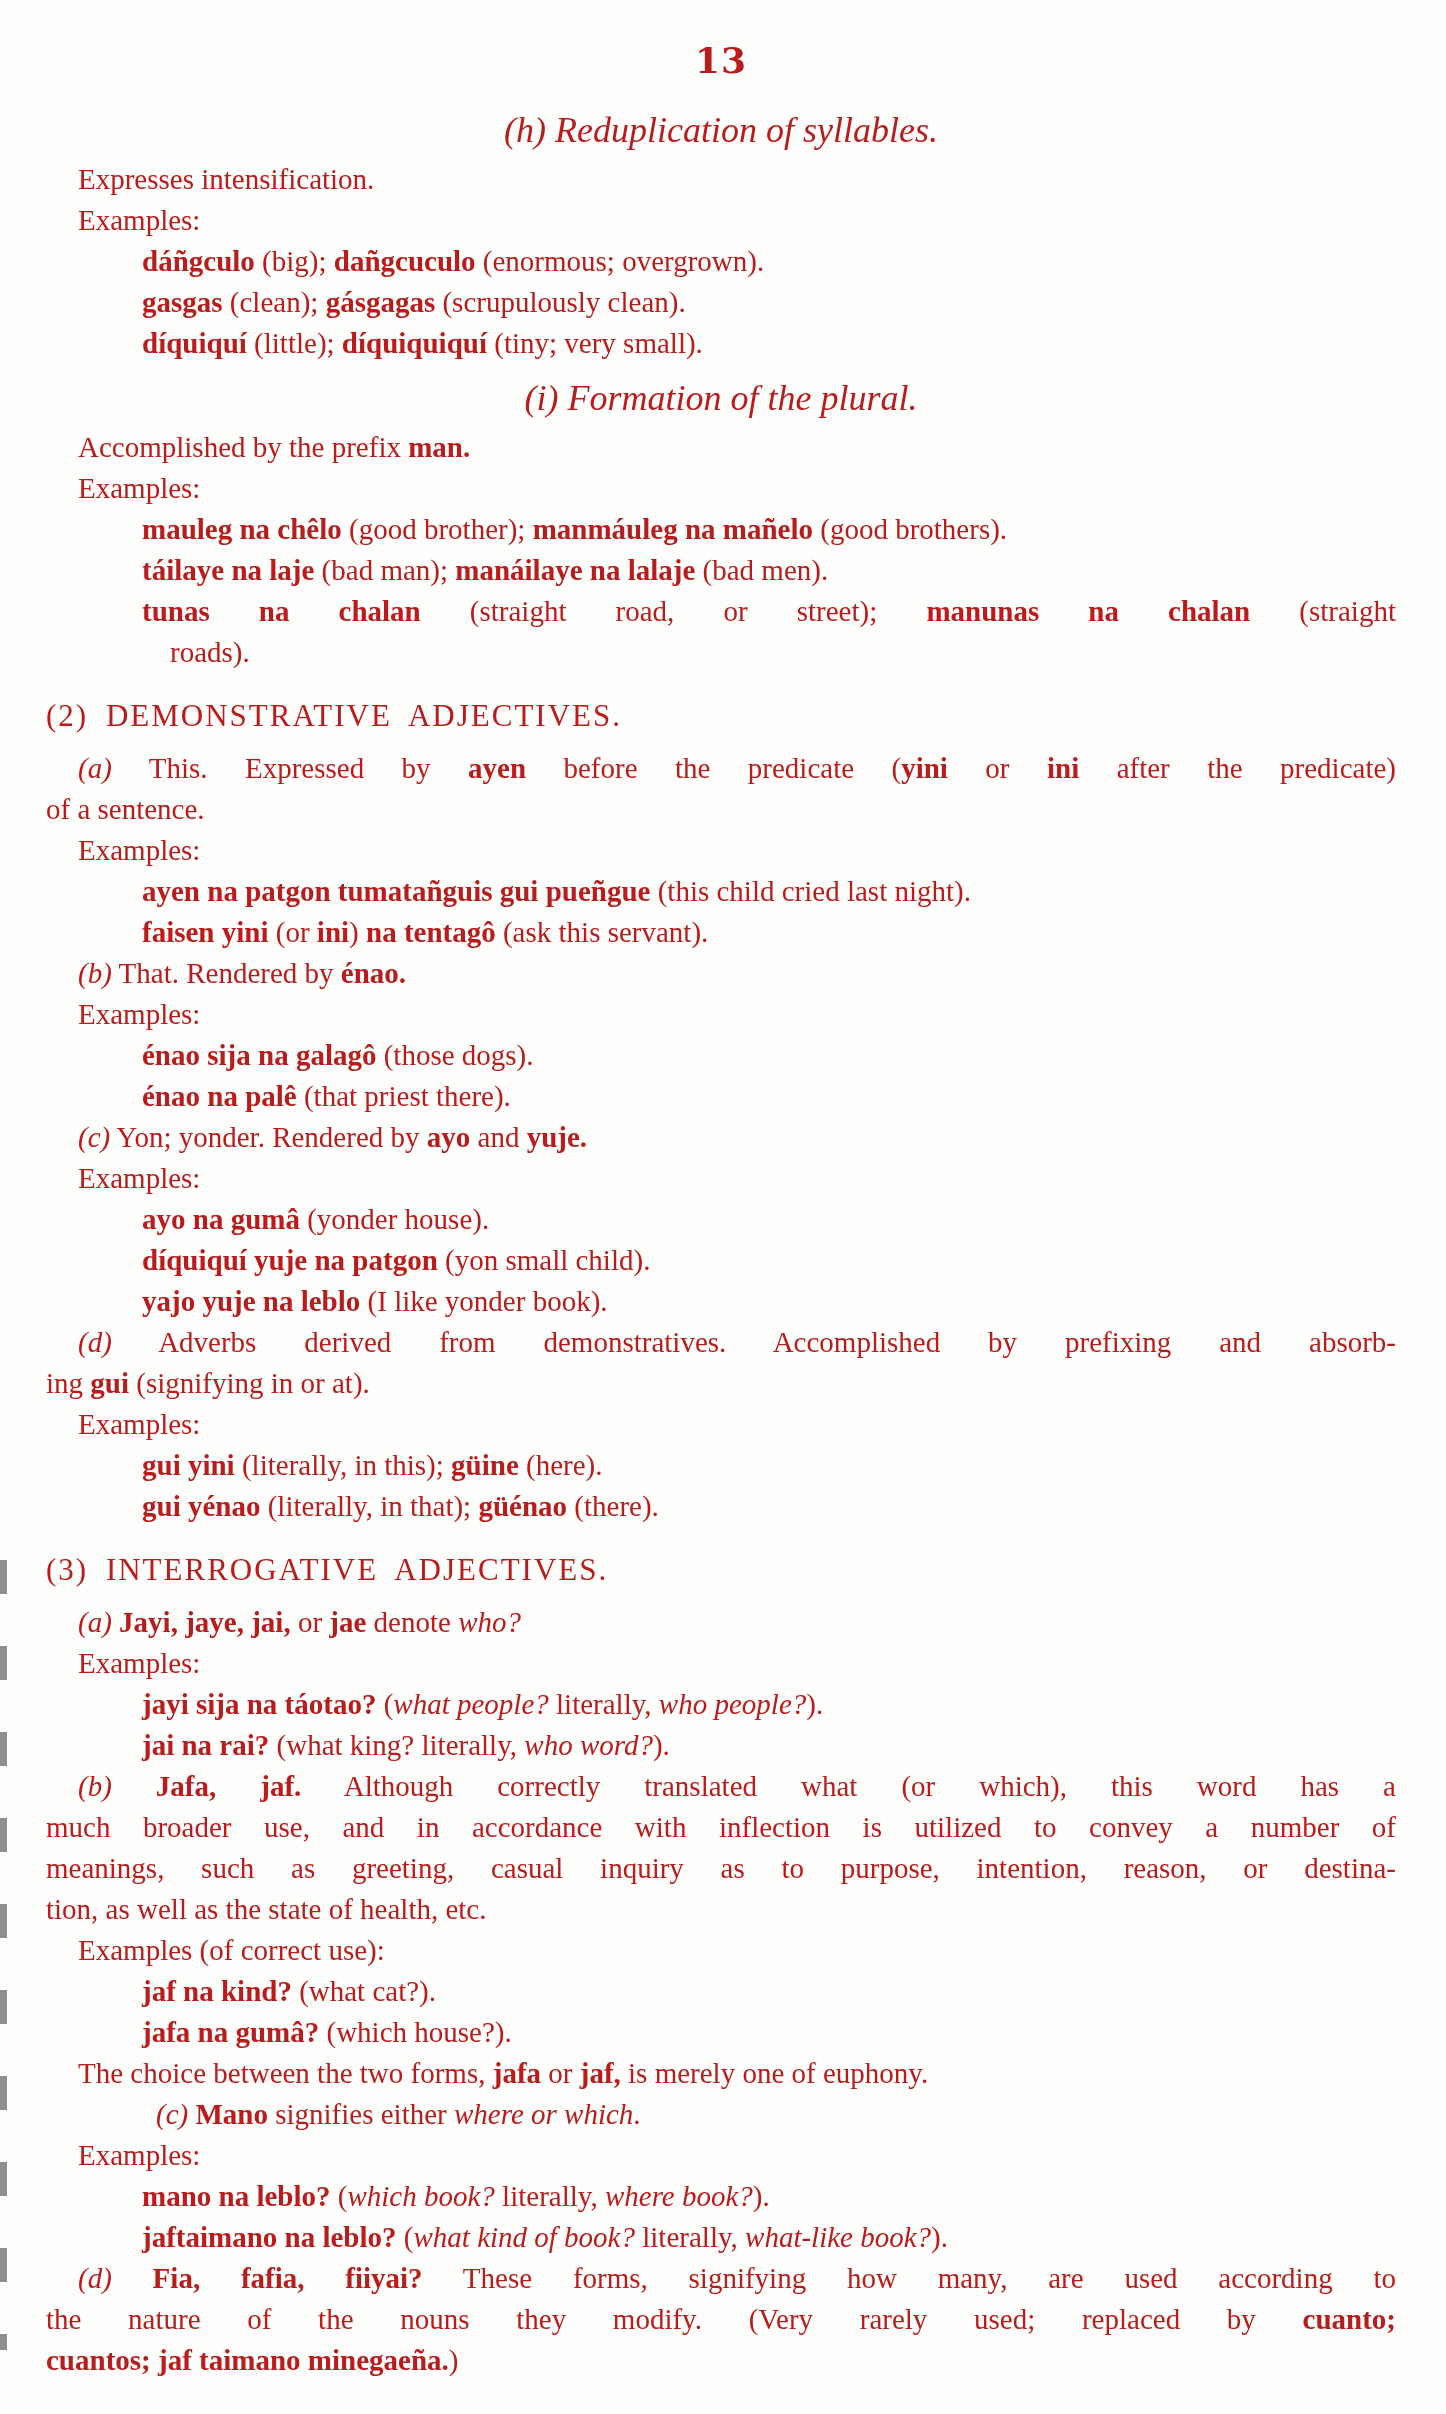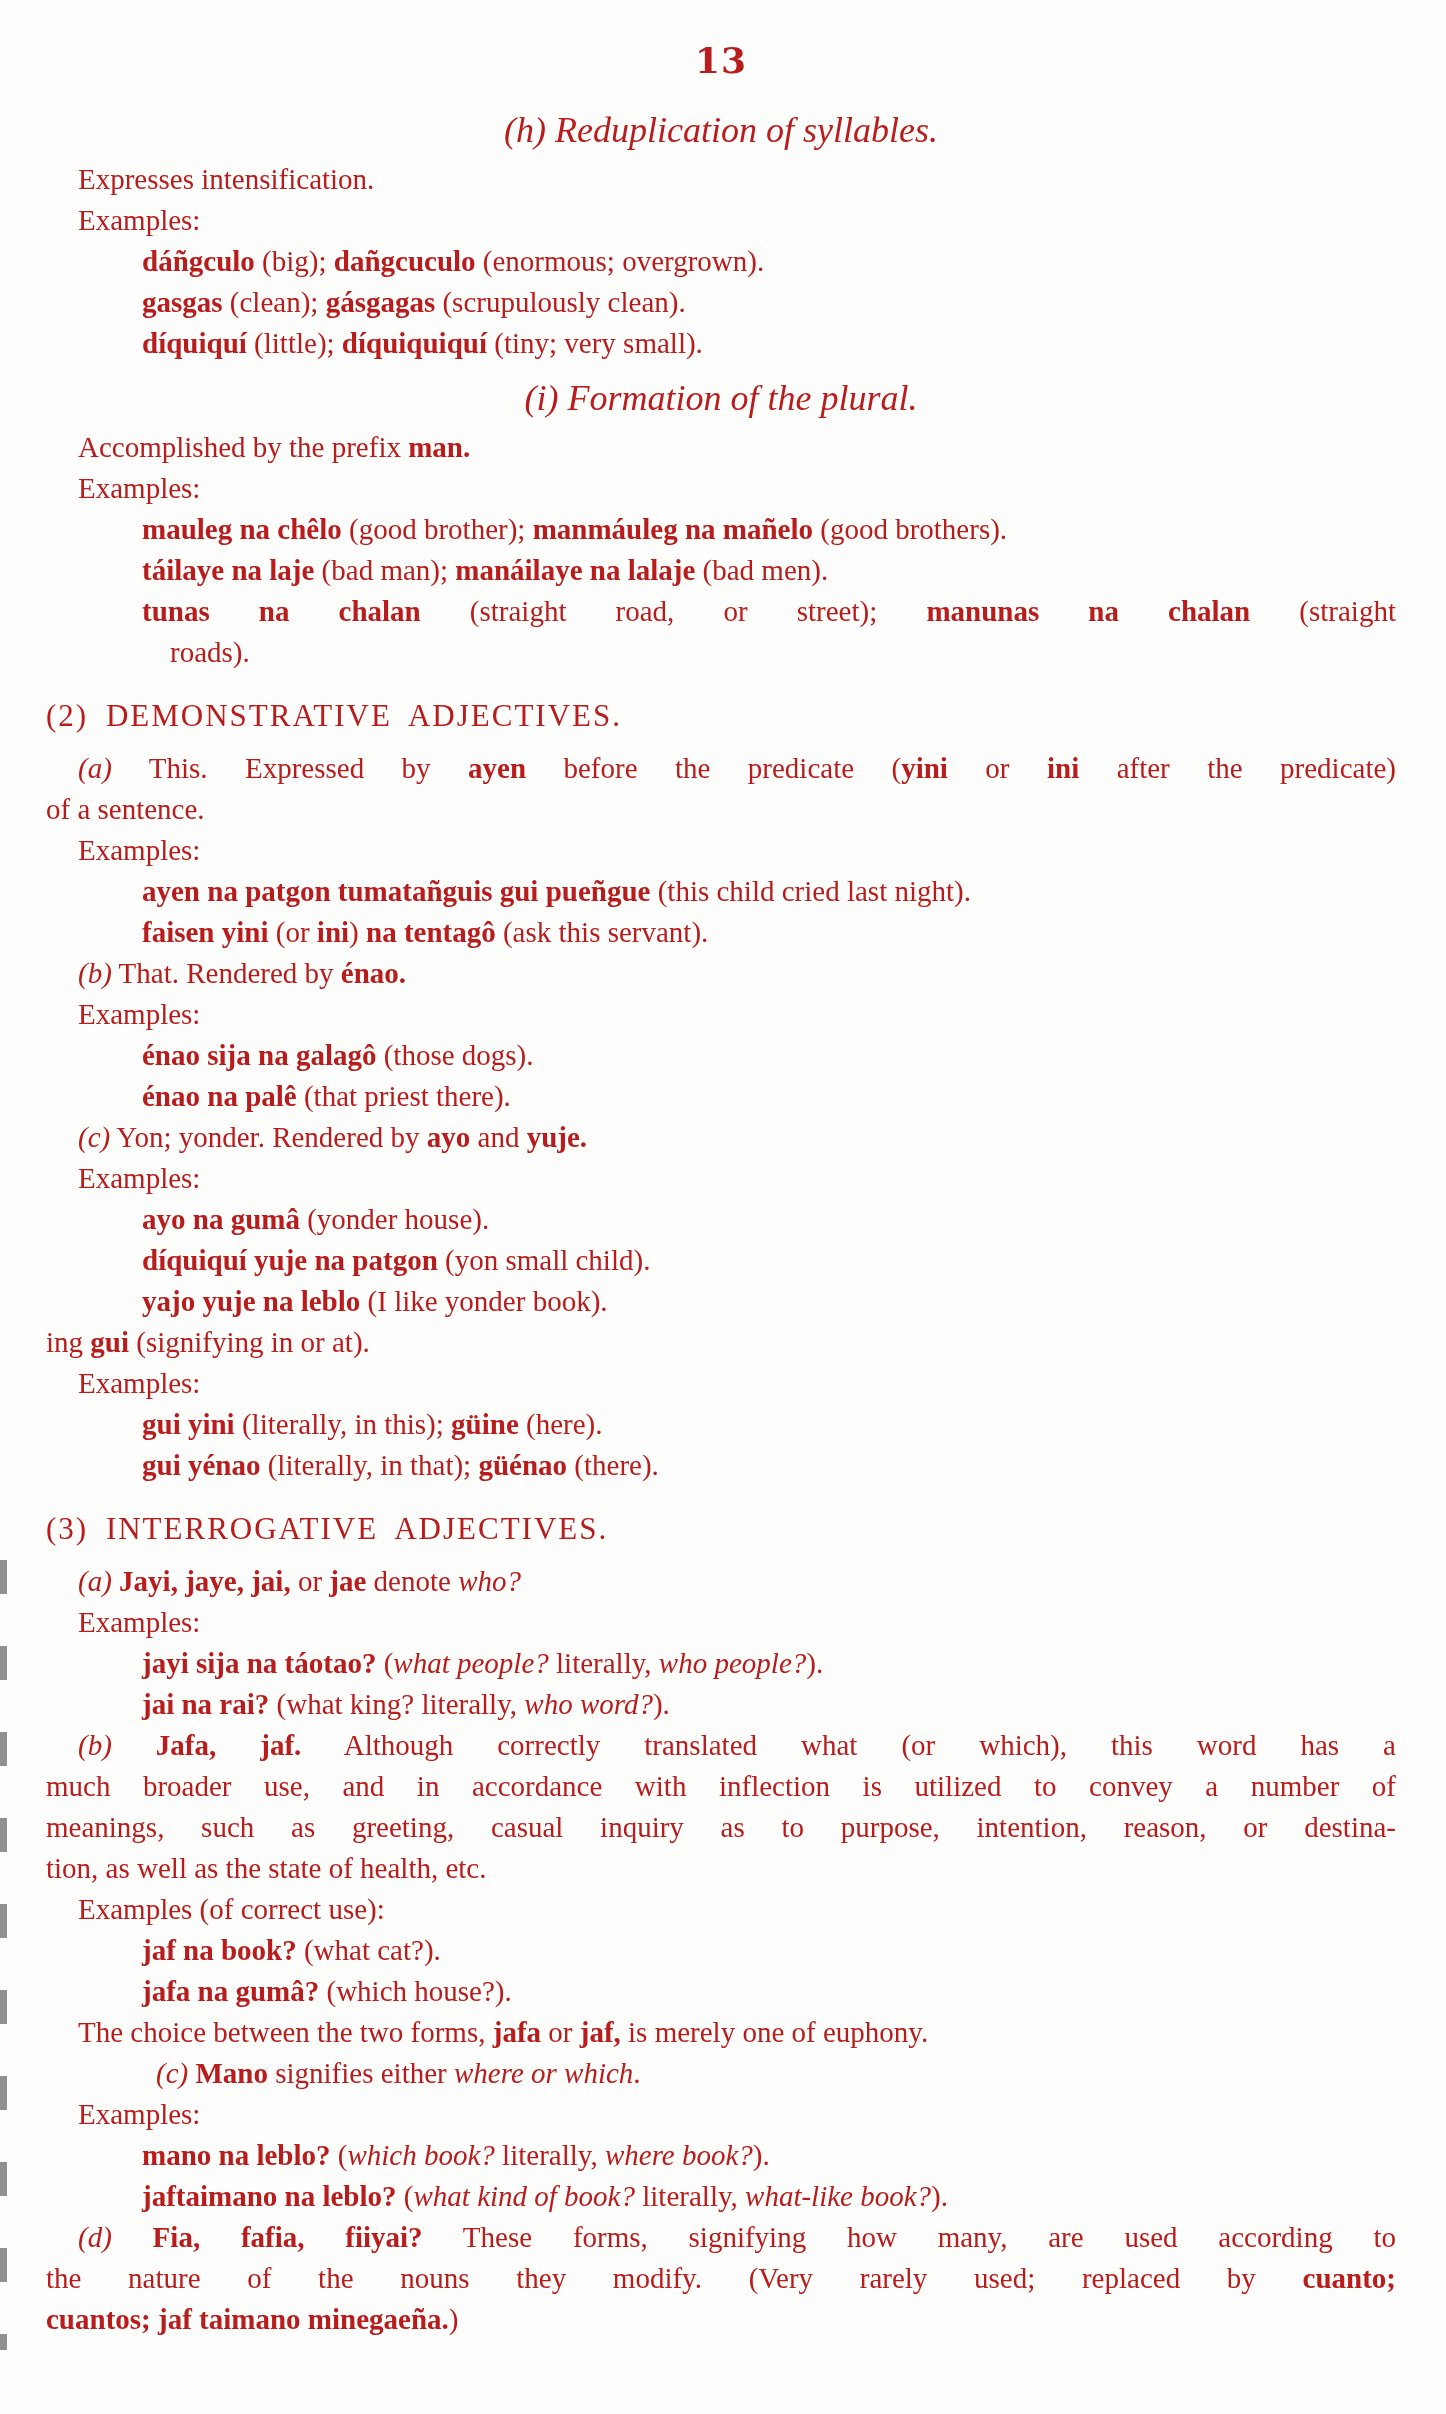--- a/index.html
+++ b/index.html
@@ -77,35 +77,36 @@
       <p class="line ex"><span class="b">faisen yini</span><span> (or </span><span class="b">ini</span><span>) </span><span class="b">na tentagô</span><span> (ask this servant).</span></p>
       <p class="line p"><span class="i">(b)</span><span> That.  Rendered by </span><span class="b">énao.</span></p>
       <p class="line p"><span>Examples:</span></p>
       <p class="line ex"><span class="b">énao sija na galagô</span><span> (those dogs).</span></p>
       <p class="line ex"><span class="b">énao na palê</span><span> (that priest there).</span></p>
       <p class="line p"><span class="i">(c)</span><span> Yon; yonder.  Rendered by </span><span class="b">ayo</span><span> and </span><span class="b">yuje.</span></p>
       <p class="line p"><span>Examples:</span></p>
       <p class="line ex"><span class="b">ayo na gumâ</span><span> (yonder house).</span></p>
       <p class="line ex"><span class="b">díquiquí yuje na patgon</span><span> (yon small child).</span></p>
       <p class="line ex"><span class="b">yajo yuje na leblo</span><span> (I like yonder book).</span></p>
+      <p class="line p j"><span class="i">(d)</span><span> Adverbs derived from demonstratives.  Accomplished by prefixing and absorb-</span></p>
       <p class="line f"><span>ing </span><span class="b">gui</span><span> (signifying in or at).</span></p>
       <p class="line p"><span>Examples:</span></p>
       <p class="line ex"><span class="b">gui yini</span><span> (literally, in this); </span><span class="b">güine</span><span> (here).</span></p>
       <p class="line ex"><span class="b">gui yénao</span><span> (literally, in that); </span><span class="b">güénao</span><span> (there).</span></p>
       <p class="line cs"><span>(3) INTERROGATIVE ADJECTIVES.</span></p>
       <p class="line p"><span class="i">(a)</span><span> </span><span class="b">Jayi, jaye, jai,</span><span> or </span><span class="b">jae</span><span> denote </span><span class="i">who?</span></p>
       <p class="line p"><span>Examples:</span></p>
       <p class="line ex"><span class="b">jayi sija na táotao?</span><span> (</span><span class="i">what people?</span><span>  literally, </span><span class="i">who people?</span><span>).</span></p>
       <p class="line ex"><span class="b">jai na rai?</span><span> (what king? literally, </span><span class="i">who word?</span><span>).</span></p>
       <p class="line p j"><span class="i">(b)</span><span> </span><span class="b">Jafa, jaf.</span><span>  Although correctly translated what (or which), this word has a</span></p>
       <p class="line f j"><span>much broader use, and in accordance with inflection is utilized to convey a number of</span></p>
       <p class="line f j"><span>meanings, such as greeting, casual inquiry as to purpose, intention, reason, or destina-</span></p>
       <p class="line f"><span>tion, as well as the state of health, etc.</span></p>
       <p class="line p"><span>Examples (of correct use):</span></p>
-      <p class="line ex"><span class="b">jaf na book?</span><span> (what cat?).</span></p>
+      <p class="line ex"><span class="b">jaf na kind?</span><span> (what cat?).</span></p>
       <p class="line ex"><span class="b">jafa na gumâ?</span><span> (which house?).</span></p>
       <p class="line p"><span>The choice between the two forms, </span><span class="b">jafa</span><span> or </span><span class="b">jaf,</span><span> is merely one of euphony.</span></p>
       <p class="line dp"><span class="i">(c)</span><span> </span><span class="b">Mano</span><span> signifies either </span><span class="i">where or which</span><span>.</span></p>
       <p class="line p"><span>Examples:</span></p>
       <p class="line ex"><span class="b">mano na leblo?</span><span> (</span><span class="i">which book?</span><span> literally, </span><span class="i">where book?</span><span>).</span></p>
       <p class="line ex"><span class="b">jaftaimano na leblo?</span><span> (</span><span class="i">what kind of book?</span><span> literally, </span><span class="i">what-like book?</span><span>).</span></p>
       <p class="line p j"><span class="i">(d)</span><span> </span><span class="b">Fia, fafia, fiiyai?</span><span>  These forms, signifying how many, are used according to</span></p>
       <p class="line f j"><span>the nature of the nouns they modify.  (Very rarely used; replaced by </span><span class="b">cuanto;</span></p>
       <p class="line f"><span class="b">cuantos; jaf taimano minegaeña.</span><span>)</span></p>
     </main>

